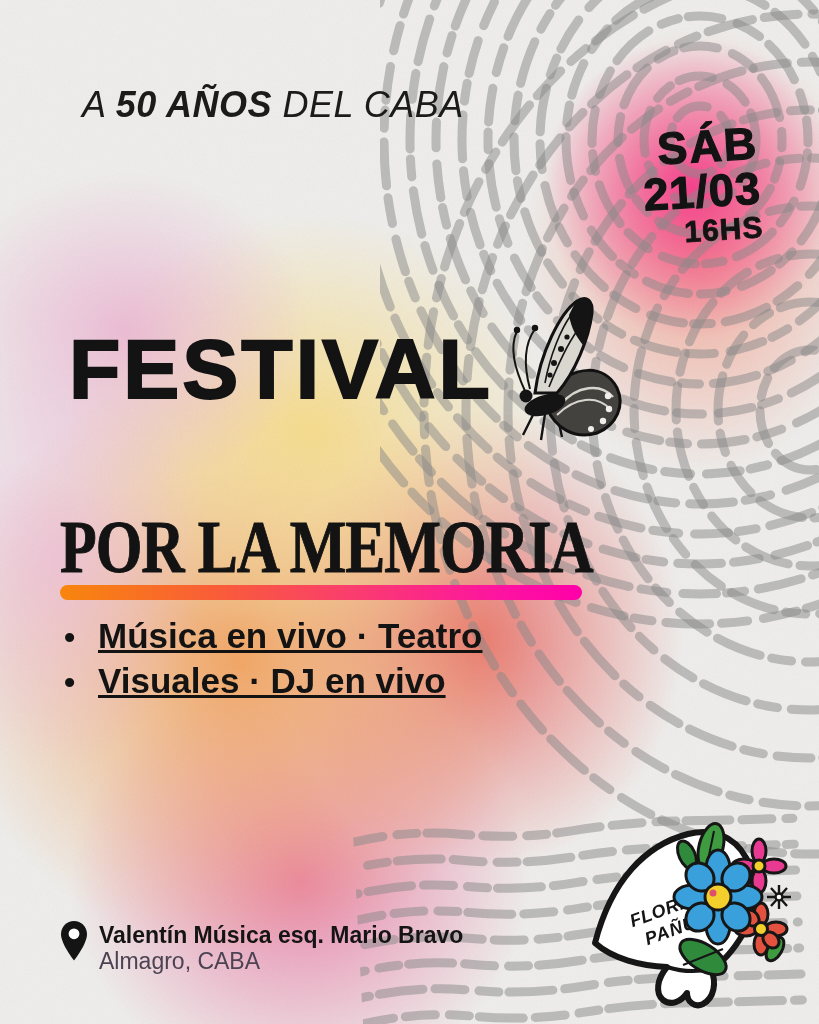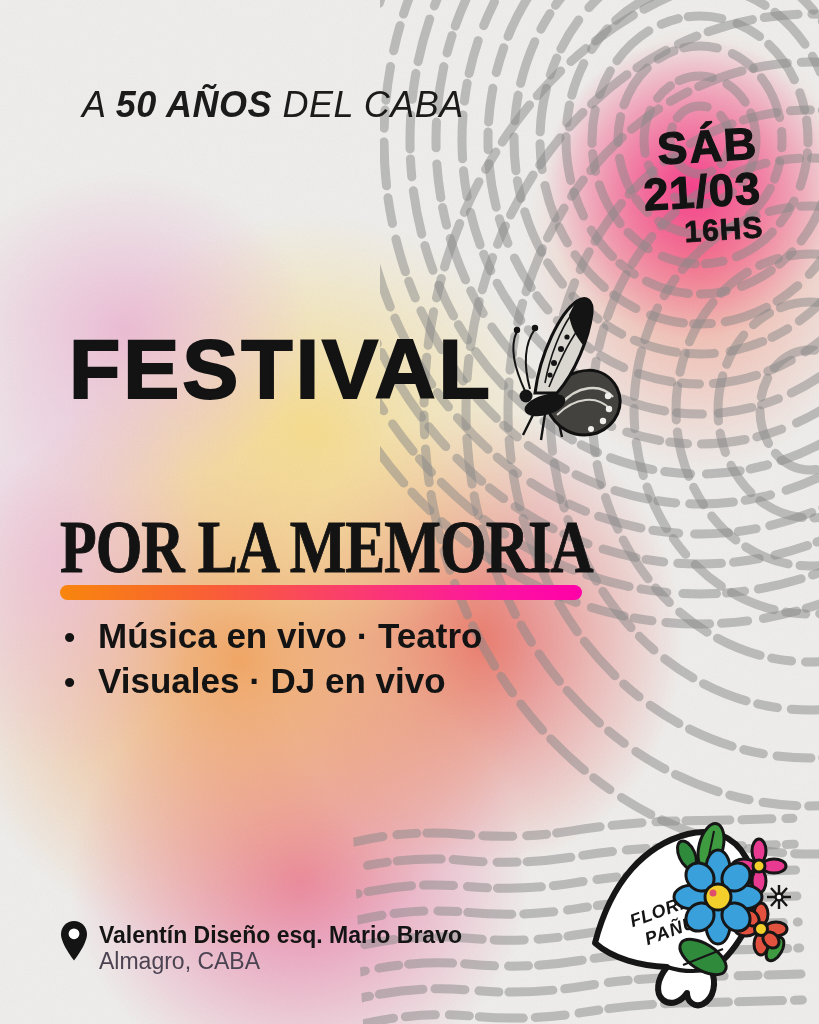--- a/index.html
+++ b/index.html
@@ -29,21 +29,21 @@
   .schedule .time{font-size:30px;line-height:34px;letter-spacing:1px;-webkit-text-stroke:.8px #131313;}
   
   .title{left:60px;top:326px;font-weight:700;font-size:84px;line-height:86px;letter-spacing:3px;
          color:#131313;-webkit-text-stroke:2px #131313;white-space:nowrap;margin-left:9px;}
   .subtitle{left:60px;top:506px;font-family:"Liberation Serif",serif;font-weight:700;font-size:60px;
          letter-spacing:-1px;color:#131313;transform:scaleY(1.22);transform-origin:top left;white-space:nowrap;
          -webkit-text-stroke:.8px #131313;}
   .bar{left:60px;top:585px;width:522px;height:15px;border-radius:8px;
        background:linear-gradient(90deg,#F8860D 0%,#F95D38 30%,#FA3E6C 55%,#FD13A2 85%,#FF00A8 100%);}
   
-  .activities{left:64px;top:614px;list-style:none;margin:0;padding:0;font-size:35px;font-weight:700;color:#131313;}
+  .activities{left:64px;top:614px;list-style:none;margin:0;padding:0;font-size:35px;font-weight:700;color:#131313;text-decoration:underline;}
   .activities li{line-height:44px;white-space:nowrap;}
   .activities li::before{content:"\2022";display:inline-block;width:34px;font-size:32px;}
   
   .location{left:60px;top:920px;display:flex;gap:11px;align-items:flex-start;}
   .location .txt{padding-top:2px;}
   .addr{font-size:23px;font-weight:700;color:#141414;line-height:26px;}
   .area{font-size:23px;color:#4B4351;line-height:26px;}
   .fp ellipse,.fp path{fill:none;stroke:#8a8a8a;stroke-opacity:.5;stroke-width:9;stroke-linecap:round;}
   .grain{left:0;top:0;pointer-events:none;mix-blend-mode:multiply;opacity:.14;}
 </style>
@@ -151,21 +151,21 @@
     <li><span>Música en vivo · Teatro</span></li>
     <li><span>Visuales · DJ en vivo</span></li>
   </ul>
 
   <div class="abs location">
     <svg width="28" height="42" viewBox="0 0 28 42">
       <path d="M14,1 C6.8,1 1,6.9 1,14.2 c0,9.8 13,26.3 13,26.3 s13,-16.5 13,-26.3 C27,6.9 21.2,1 14,1 z" fill="#141414"></path>
       <circle cx="14" cy="13.8" r="5.4" fill="#ffffff"></circle>
     </svg>
     <div class="txt">
-      <div class="addr">Valentín Diseño esq. Mario Bravo</div>
+      <div class="addr">Valentín Música esq. Mario Bravo</div>
       <div class="area">Almagro, CABA</div>
     </div>
   </div>
 
   <svg class="abs" style="left:583px;top:815px;" width="208" height="205" viewBox="0 0 208 205">
     <path d="M12,128 C28,66 62,30 105,19 C137,11 159,28 167,52 C174,76 171,101 160,119 C150,136 139,148 128,154
              C134,168 131,183 120,189 C112,193 104,187 104,178 C98,187 88,191 80,185 C72,178 74,164 84,152
              C58,151 30,144 12,128 Z" fill="#ffffff" stroke="#161616" stroke-width="6" stroke-linejoin="round"></path>
     <path d="M84,152 Q106,159 128,154" fill="none" stroke="#161616" stroke-width="4"></path>
     <g transform="rotate(-20 95 100)">

